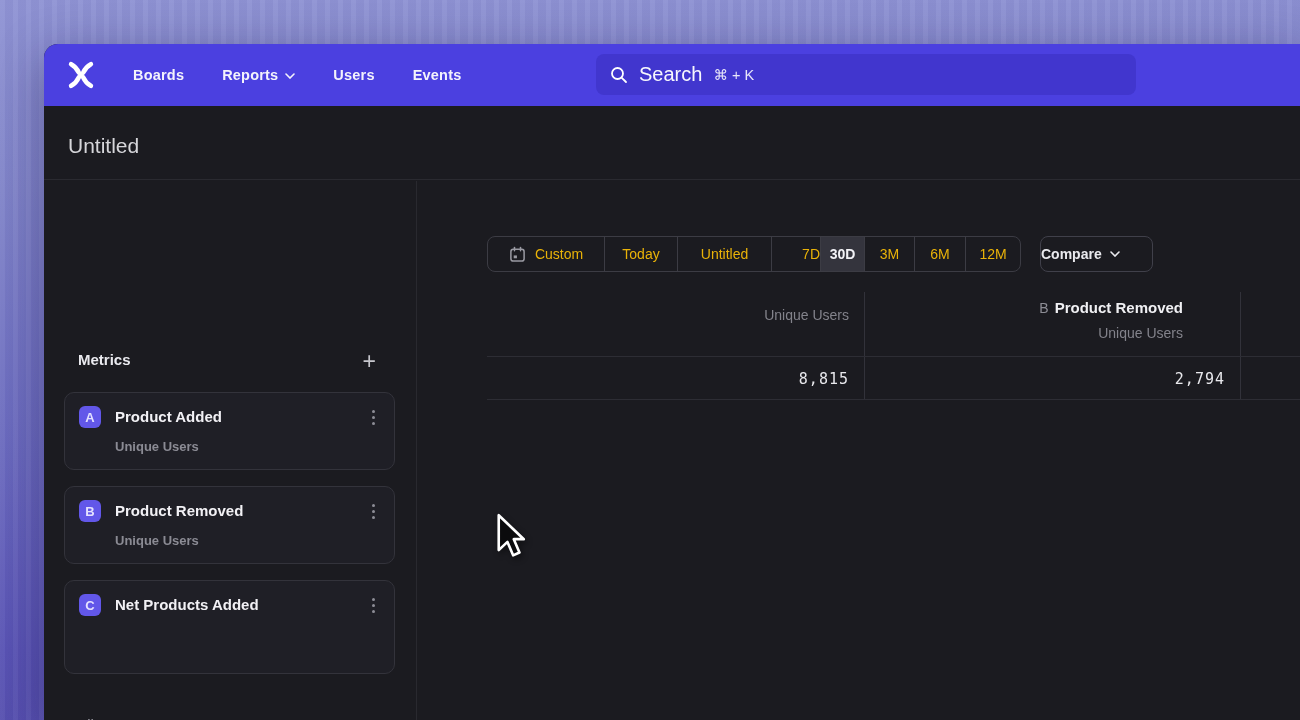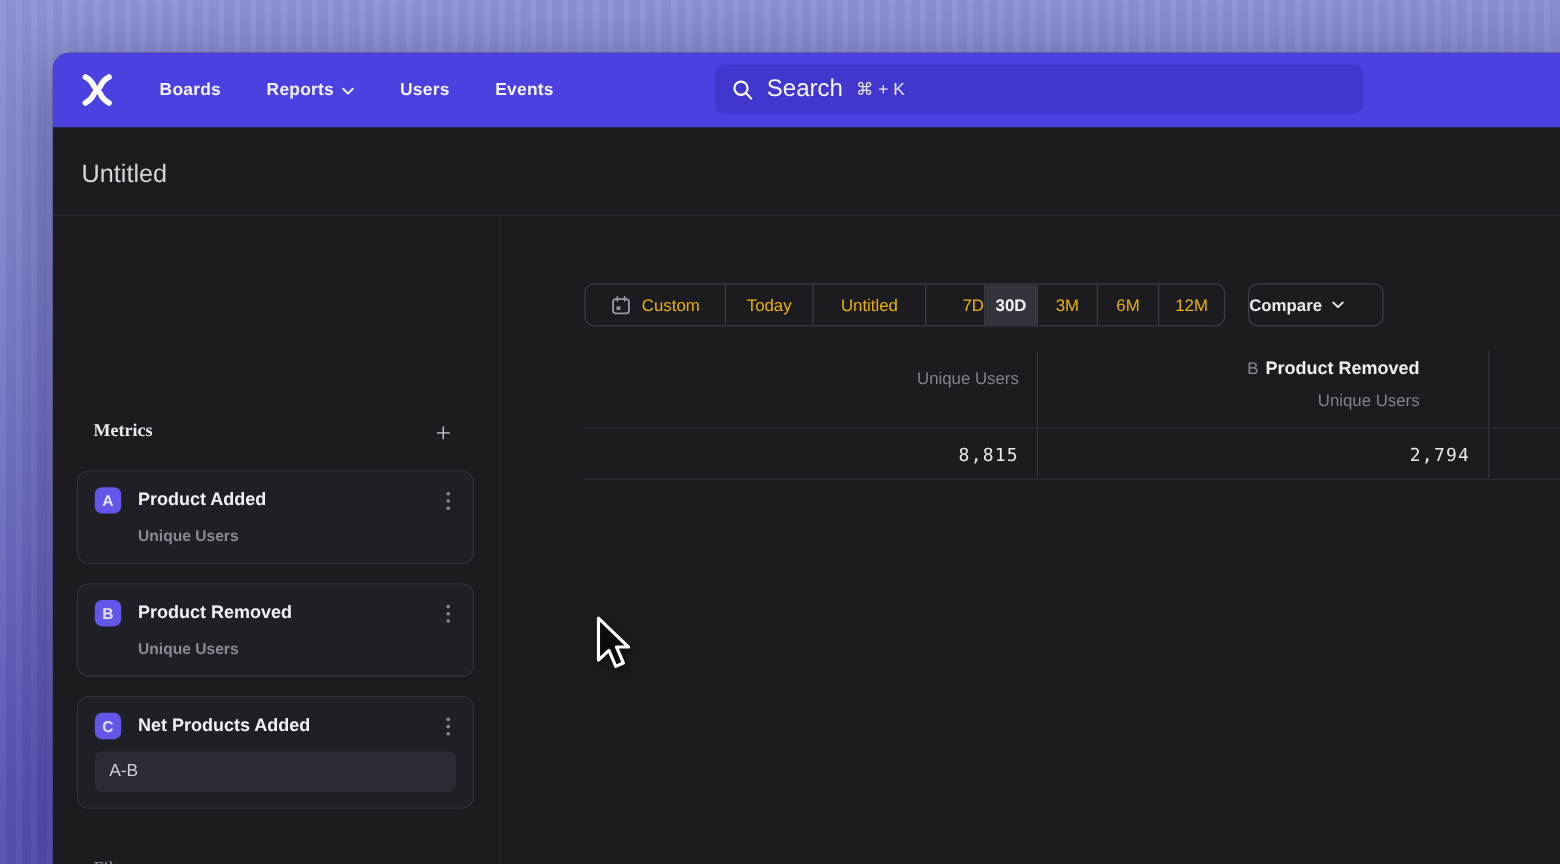--- a/index.html
+++ b/index.html
@@ -32,21 +32,21 @@
   .search-label { color:rgba(255,255,255,0.96); font-size:20px; }
   .search-shortcut { color:rgba(255,255,255,0.88); font-size:14.5px; }
   
   .doc-header {
     position:absolute; left:0; top:62px; right:0; height:74px;
     border-bottom:1px solid #2a2a30;
   }
   .doc-title { position:absolute; left:24px; top:28px; color:#d6d6da; font-size:21px; font-weight:500; }
   
   .sidebar { position:absolute; left:0; top:137px; bottom:0; width:373px; border-right:1px solid #29292f; }
-  .side-row { position:absolute; left:0; right:0; height:30px;font-family:Liberation Serif, serif; }
+  .side-row { position:absolute; left:0; right:0; height:30px; }
   .side-label { position:absolute; left:34px; top:5px; font-size:15px; }
   .metrics-row { top:165px; }
   .metrics-row .side-label { color:#eaeaef; font-weight:700; }
   .add-icon { position:absolute; right:40px; top:0; font-size:23px; font-weight:300; color:#c6c6cc; line-height:30px; cursor:pointer; }
   .dim-row .side-label { color:#9b9ba3; font-weight:500; }
   .dim-row .add-icon { color:#9b9ba3; }
   .filter-row { top:530px; }
   .metric-card {
     position:absolute; left:20px; width:331px;
     background:#1f1f26; border:1px solid #33333b; border-radius:10px;
@@ -190,21 +190,20 @@
     </div>
 
     <div class="metric-card card-c">
       <span class="badge">C</span>
       <span class="card-title">Net Products Added</span>
       <div class="kebab">
           <i></i>
           <i></i>
           <i></i>
         </div>
-      <div class="formula-input">A-B</div>
     </div>
 
     <div class="side-row dim-row filter-row">
       <span class="side-label">Filter</span>
       <span class="add-icon">+</span>
     </div>
 
   </aside>
 
   <main>

